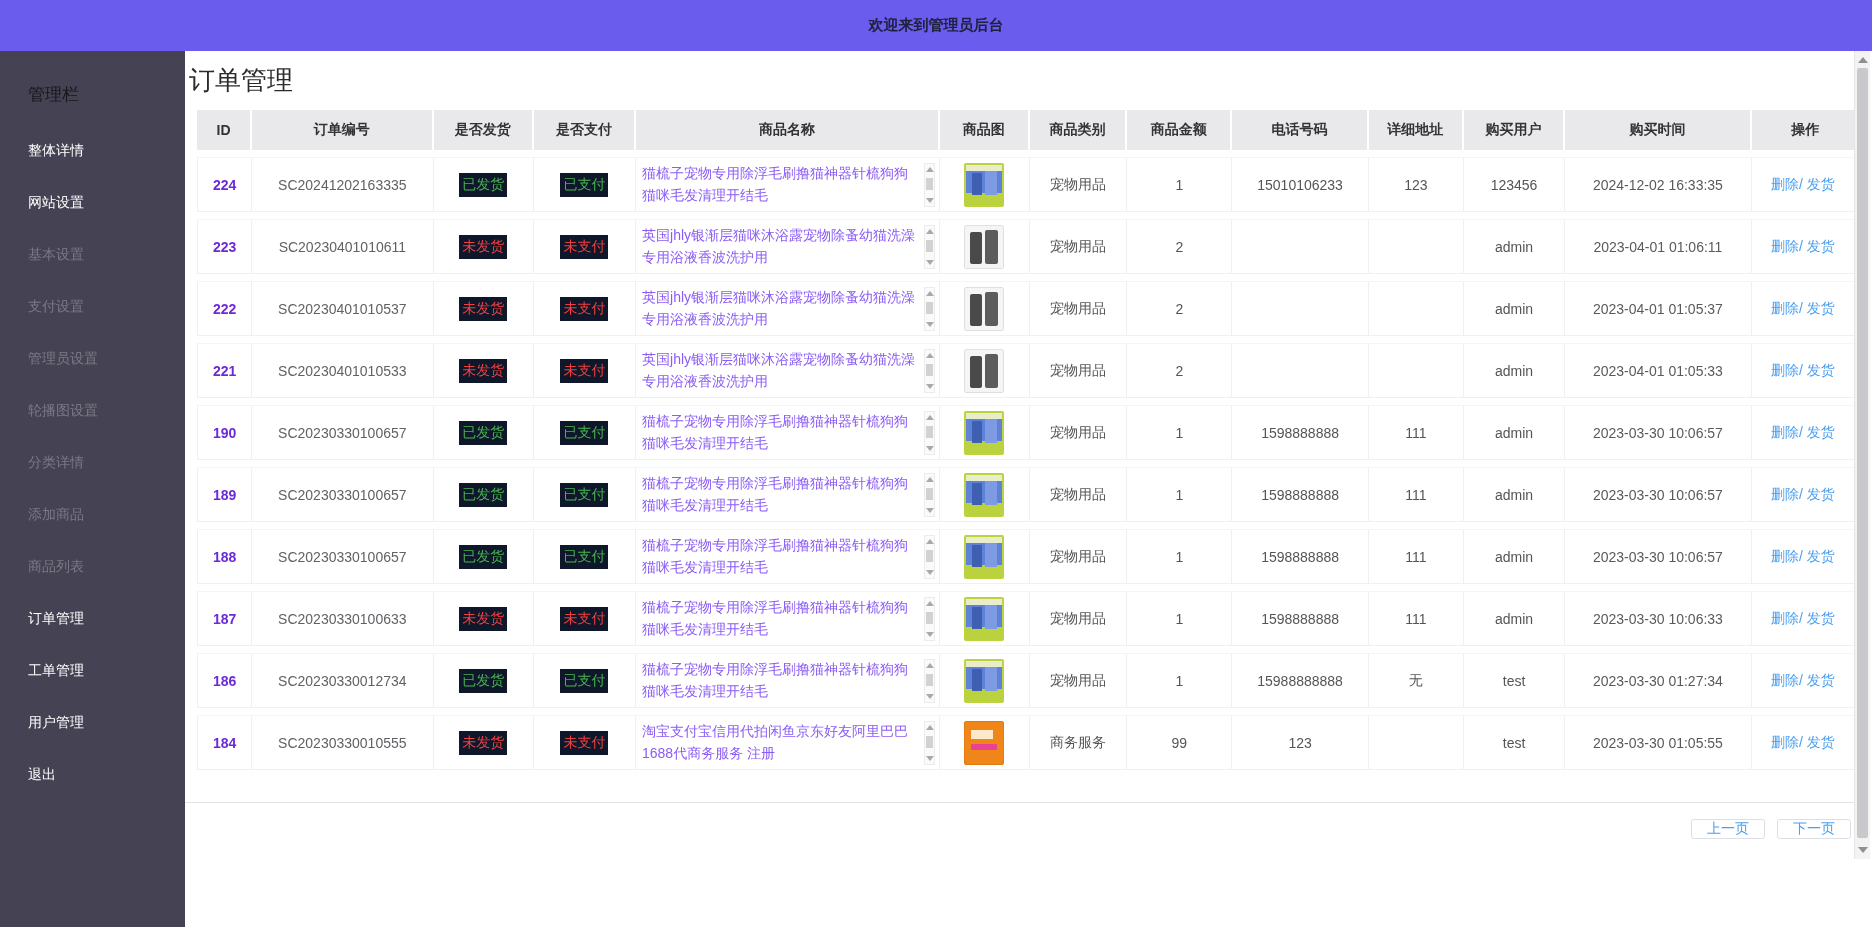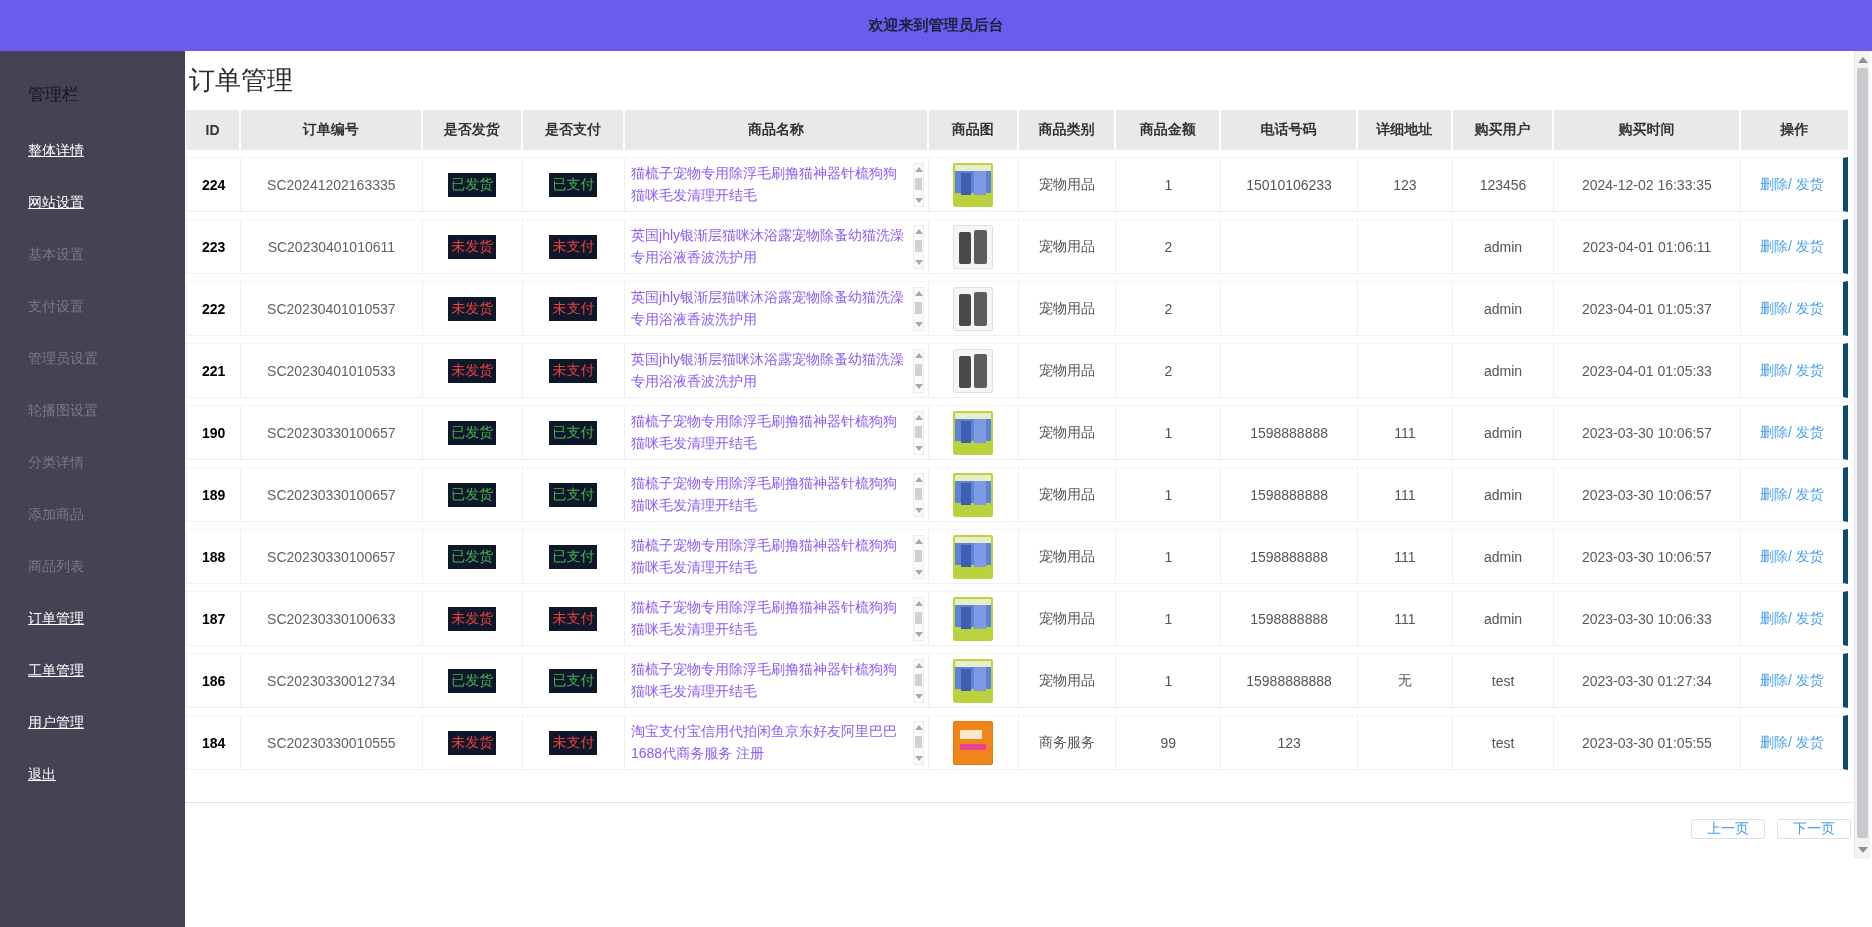--- a/index.html
+++ b/index.html
@@ -23,52 +23,52 @@
     position:absolute; top:51px; left:0; width:185px; height:876px;
     background:#454253; overflow:hidden;
   }
   .sidebar-title {
     margin:32px 0 18px 28px; color:#17171c; font-weight:normal; font-size:17px;
   }
   .side-item {
     height:52px; line-height:52px; padding-left:28px;
     font-size:14px; color:#7b7886; cursor:pointer; white-space:nowrap;
   }
-  .side-item.bright { color:#ffffff;text-decoration:underline; }
+  .side-item.bright { color:#ffffff; }
 
   
   .main {
     position:absolute; left:185px; top:51px; width:1687px; height:876px;
     background:#ffffff;
   }
   .page-title {
     font-size:26px; color:#2b2b2b; font-weight:400;
     margin:8px 0 0 4px; height:44px; line-height:42px;
   }
 
   
   table.orders {
     border-collapse:separate; border-spacing:0 7px; table-layout:fixed;
-    width:1662px; margin-left:1px; font-size:14px; color:#555;
+    width:1662px; margin-left:12px; font-size:14px; color:#555;
   }
   col.c-id{width:55px} col.c-order{width:181px} col.c-ship{width:100px}
   col.c-pay{width:102px} col.c-name{width:303px} col.c-img{width:90px}
   col.c-cat{width:97px} col.c-amt{width:105px} col.c-phone{width:136px}
   col.c-addr{width:95px} col.c-user{width:101px} col.c-time{width:186px}
   col.c-act{width:107px}
   .orders th {
     background:#e9e9eb; height:40px; font-weight:bold; color:#333;
     font-size:14px; text-align:center; border-right:2px solid #ffffff;
   }
   .orders th:last-child { border-right:none; }
   .orders td {
     background:#ffffff; height:55px; text-align:center; vertical-align:middle;
     border-right:1px solid #f0f0f0; border-top:1px solid #f5f5f5; border-bottom:1px solid #f0f0f0;
   }
-  .orders td:first-child { border-left:1px solid #f0f0f0; font-weight:bold; color:#000000; }
+  .orders td:first-child { border-left:1px solid #f0f0f0; font-weight:bold; color:#6d28d9; }
   .orders td:last-child { border-right:5px solid #0c4a6e; }
   .order-no { color:#606266; }
   .time-cell { color:#5a5a5a; }
 
   .status { display:inline-block; padding:3px 3px; font-size:14px; }
   .status.ok { color:#47b44f; background:#0f172a; }
   .status.no { color:#ef4040; background:#0f172a; }
 
   
   .name-box {

